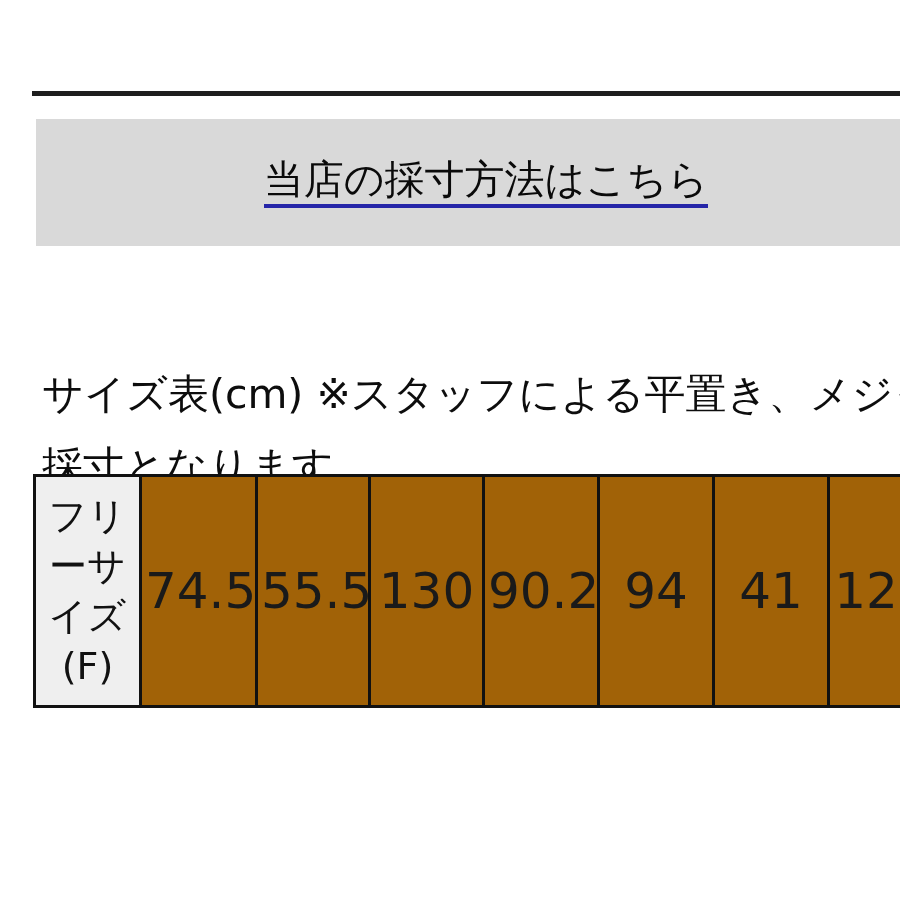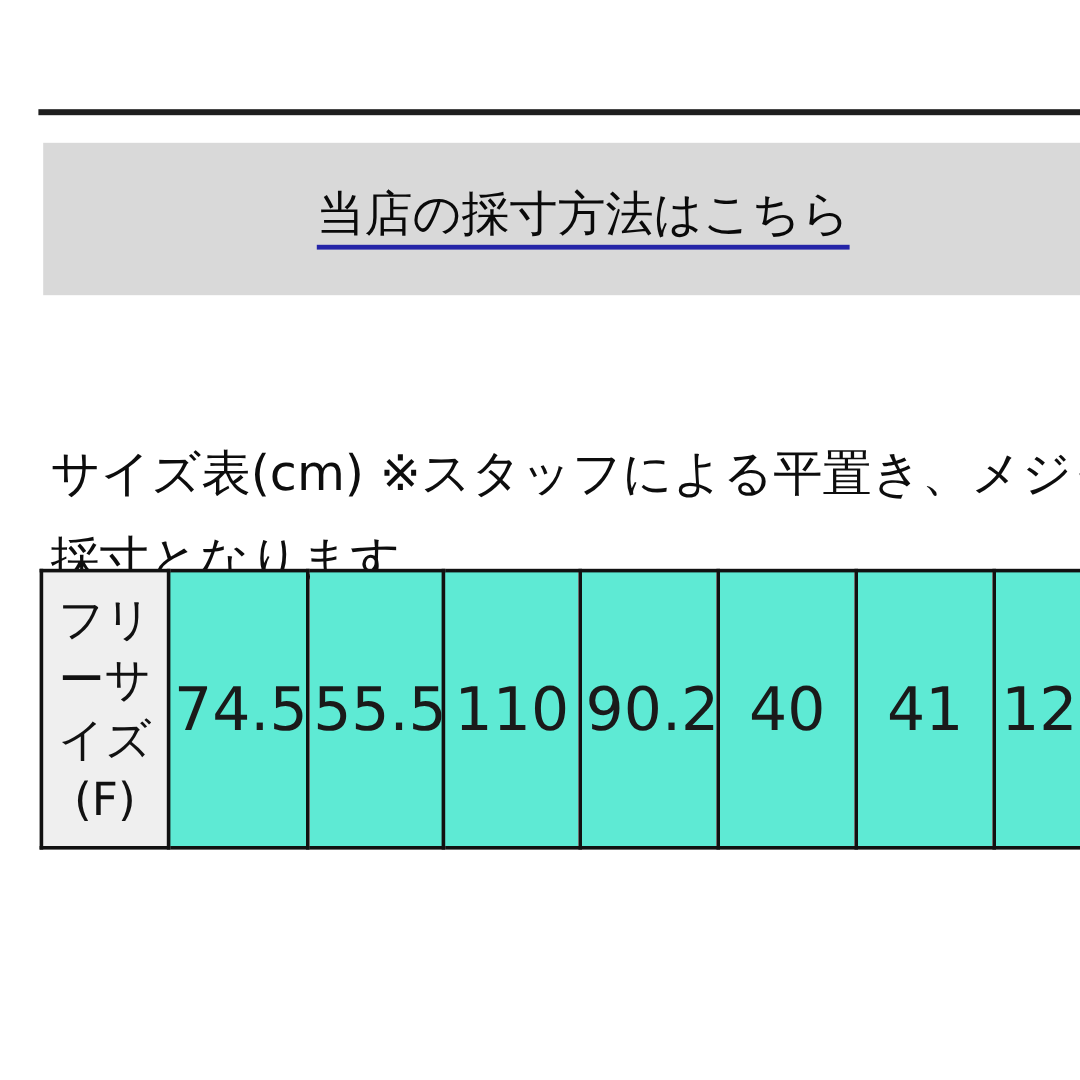--- a/index.html
+++ b/index.html
@@ -62,21 +62,21 @@
   .size-table th {
     background:#efefef;
     font-weight:normal;
     font-size:43px;
     line-height:1.32;
     word-break:break-all;
   }
   .size-table tr.header-row { height:181px; }
   .size-table tr.data-row   { height:231px; }
   .size-table td.value-cell {
-    background:#5eead4;
+    background:#a16207;
     font-size:50px;
     color:#1a1a1a;
   }
   .size-table th.row-label {
     font-size:38px;
   }
 </style>
 </head>
 <body>
 
@@ -100,20 +100,20 @@
     <col style="width:115px">
     <col style="width:115px">
     <col style="width:115px">
     <col style="width:107px">
   </colgroup>
   <tbody>
     <tr class="data-row">
       <th class="row-label">フリーサイズ(F)</th>
       <td class="value-cell">74.5</td>
       <td class="value-cell">55.5</td>
-      <td class="value-cell">110</td>
+      <td class="value-cell">130</td>
       <td class="value-cell">90.2</td>
-      <td class="value-cell">40</td>
+      <td class="value-cell">94</td>
       <td class="value-cell">41</td>
       <td class="value-cell">128</td>
     </tr>
   </tbody>
 </table>
 
 </body></html>

